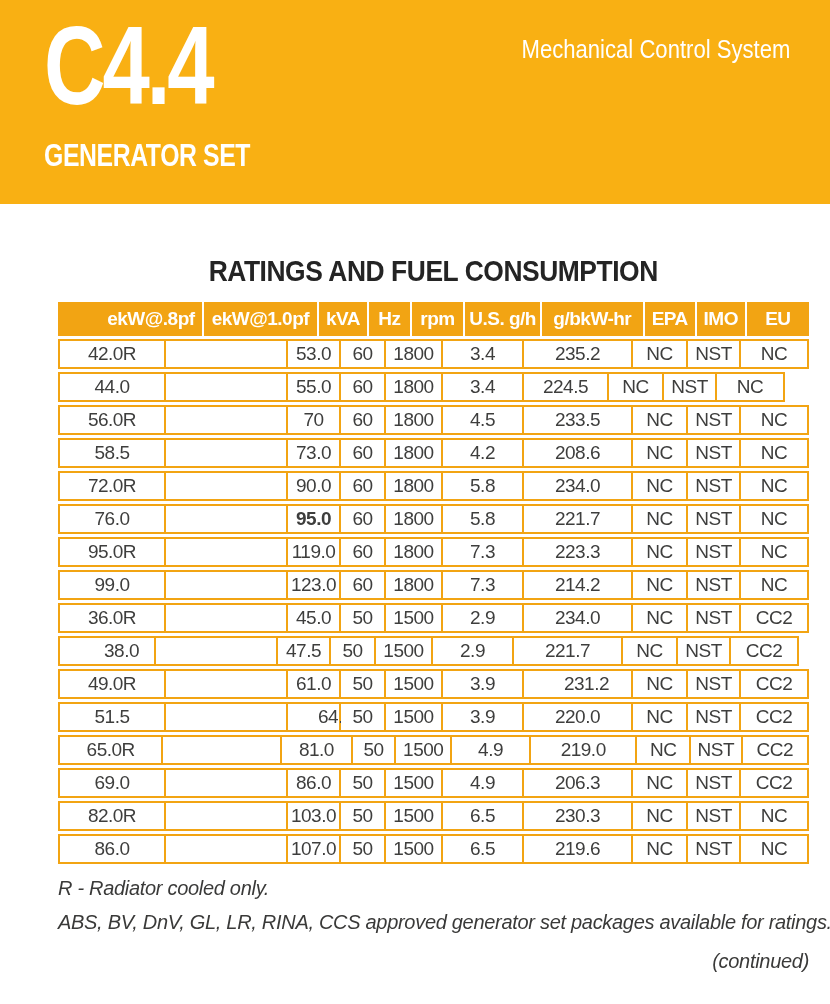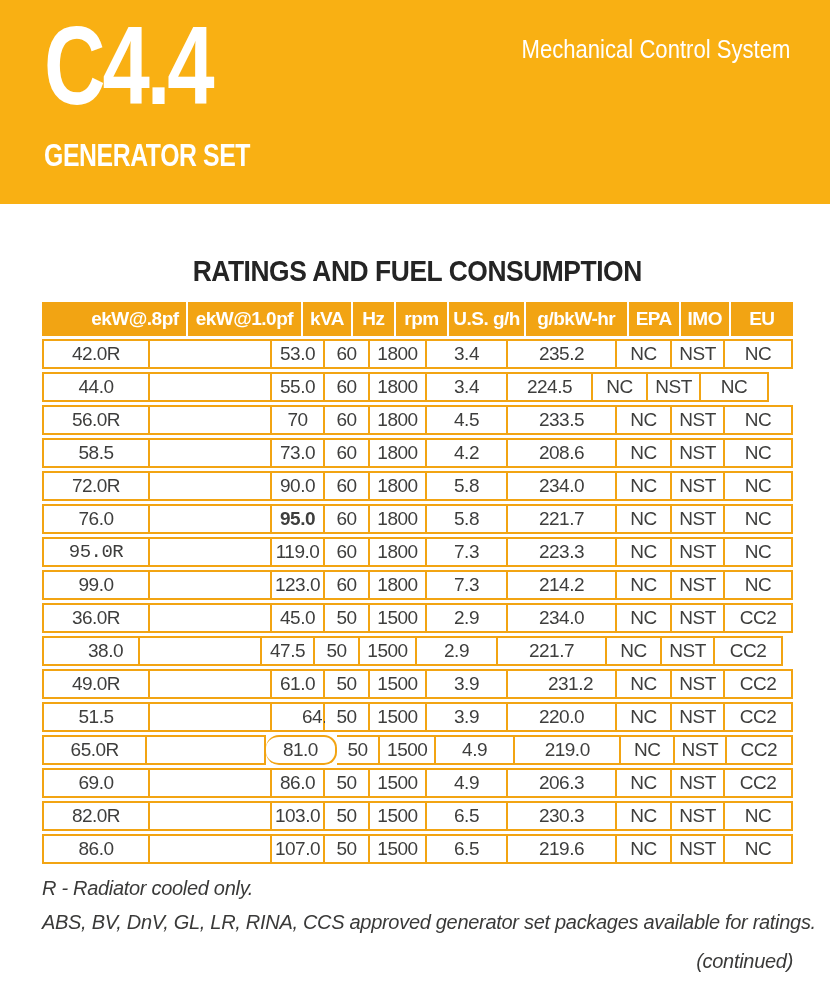--- a/index.html
+++ b/index.html
@@ -36,21 +36,21 @@
   }
   .tagline {
     position: absolute; top: 34px; right: 40px;
     font-size: 26px; font-weight: normal; color: #ffffff;
     transform: scaleX(0.85); transform-origin: right top;
     white-space: nowrap;
   }
 
   
   .content {
-    position: absolute; left: 42px; top: 254px;
+    position: absolute; left: 58px; top: 254px;
     width: 751px;
   }
   .section-title {
     text-align: center;
     margin: 0 0 15px 0;
     height: 33px;
   }
   .section-title span {
     display: inline-block;
     font-size: 30px; font-weight: bold; color: #242424;
@@ -186,21 +186,21 @@
           <div class="td" style="width: 53px; font-weight: bold;">95.0</div>
           <div class="td" style="width: 45px;">60</div>
           <div class="td" style="width: 57px;">1800</div>
           <div class="td" style="width: 81px;">5.8</div>
           <div class="td" style="width: 109px;">221.7</div>
           <div class="td" style="width: 55px;">NC</div>
           <div class="td" style="width: 53px;">NST</div>
           <div class="td" style="width: 68px;">NC</div>
         </div>
         <div class="trow">
-          <div class="td" style="width: 108px; font-family: Liberation Mono, monospace;">95.0R</div>
+          <div class="td" style="width: 108px;">95.0R</div>
           <div class="td" style="width: 122px;"></div>
           <div class="td" style="width: 53px;">119.0</div>
           <div class="td" style="width: 45px;">60</div>
           <div class="td" style="width: 57px;">1800</div>
           <div class="td" style="width: 81px;">7.3</div>
           <div class="td" style="width: 109px;">223.3</div>
           <div class="td" style="width: 55px;">NC</div>
           <div class="td" style="width: 53px;">NST</div>
           <div class="td" style="width: 68px;">NC</div>
         </div>
@@ -260,21 +260,21 @@
           <div class="td" style="width: 57px;">1500</div>
           <div class="td" style="width: 81px;">3.9</div>
           <div class="td" style="width: 109px;">220.0</div>
           <div class="td" style="width: 55px;">NC</div>
           <div class="td" style="width: 53px;">NST</div>
           <div class="td" style="width: 68px;">CC2</div>
         </div>
         <div class="trow">
           <div class="td" style="width: 108px;">65.0R</div>
           <div class="td" style="width: 122px;"></div>
-          <div class="td" style="width: 72px; border-radius: 13px;">81.0</div>
+          <div class="td" style="width: 72px;">81.0</div>
           <div class="td" style="width: 45px;">50</div>
           <div class="td" style="width: 57px;">1500</div>
           <div class="td" style="width: 81px;">4.9</div>
           <div class="td" style="width: 109px;">219.0</div>
           <div class="td" style="width: 55px;">NC</div>
           <div class="td" style="width: 53px;">NST</div>
           <div class="td" style="width: 68px;">CC2</div>
         </div>
         <div class="trow">
           <div class="td" style="width: 108px;">69.0</div>

